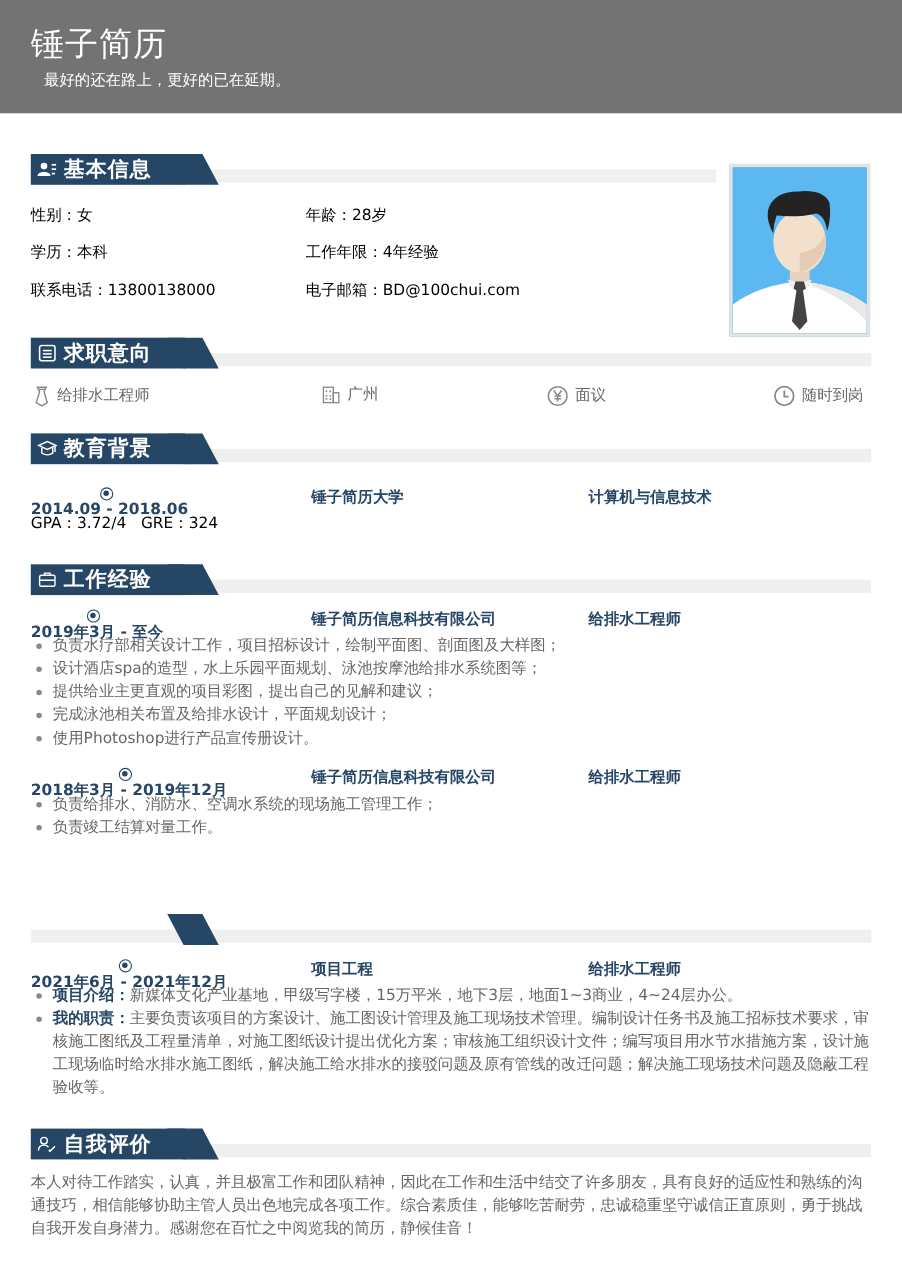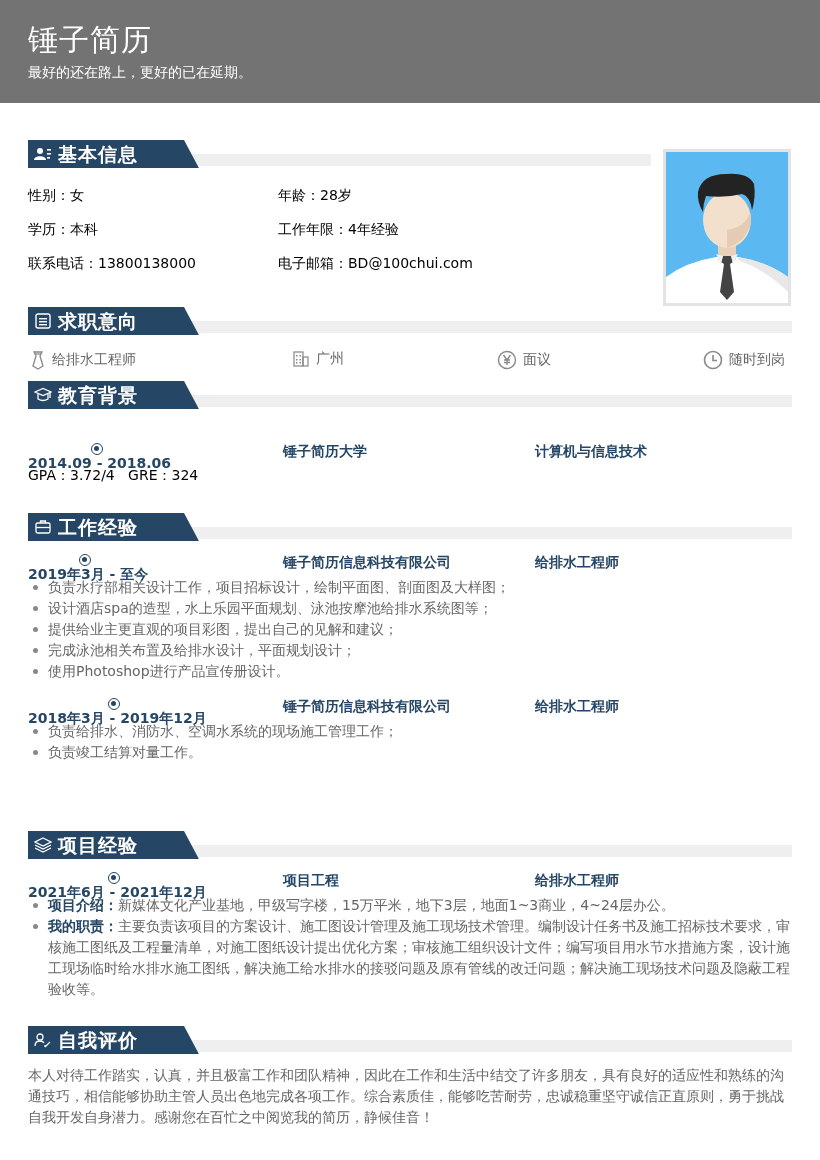--- a/index.html
+++ b/index.html
@@ -9,21 +9,21 @@
       color: #666666; position: relative; overflow: hidden;
     }
     .header {
       position: absolute; left: 0; top: 0; width: 820px; height: 103px;
       background: #737373; color: #ffffff;
     }
     .header .name {
       position: absolute; left: 28px; top: 20px; font-size: 30px; font-weight: normal; letter-spacing: 1px;
     }
     .header .motto {
-      position: absolute; left: 28px; top: 64px; font-size: 14px;
+      position: absolute; left: 40px; top: 64px; font-size: 14px;
     }
     .sec-title {
       position: absolute; left: 28px; height: 28px; width: 764px;
     }
     .sec-title .bar {
       position: absolute; left: 0; top: 14px; height: 12px; right: 0; background: #efefef;
     }
     .sec-title .tag {
       position: absolute; left: 0; top: 0; height: 28px; width: 140px; background: #254665;
       color: #fff; font-size: 19px; font-weight: bold; line-height: 28px; padding-left: 30px;
@@ -150,21 +150,21 @@
   <span>面议</span>
 </div>
 <div class="intent" style="left:703px;">
   <svg width="20" height="20" viewBox="0 0 20 20">
     <circle cx="10" cy="10" r="8.5" fill="none" stroke="#888" stroke-width="1.6"></circle>
     <path d="M10 5 L10 10.5 L14 10.5" fill="none" stroke="#888" stroke-width="1.6"></path>
   </svg>
   <span>随时到岗</span>
 </div>
 
-<div class="sec-title" style="top:381px;text-align:center;">
+<div class="sec-title" style="top:394px;text-align:center;">
   <div class="bar"></div>
   <div class="slant"></div>
   <div class="tag">
     <svg class="icon" viewBox="0 0 18 16">
       <path d="M1 5 L9 1.5 L17 5 L9 8.5 Z" fill="none" stroke="#fff" stroke-width="1.3"></path>
       <path d="M4 7 L4 12 Q9 15 14 12 L14 7" fill="none" stroke="#fff" stroke-width="1.3"></path>
       <line x1="16" y1="5" x2="16" y2="11" stroke="#fff" stroke-width="1.3"></line>
     </svg>
     <span class="tag-text">教育背景</span>
   </div>
@@ -212,28 +212,20 @@
 <div class="txt strong" style="left:283px; top:698px;">锤子简历信息科技有限公司</div>
 <div class="txt strong" style="left:535px; top:698px;">给排水工程师</div>
 <ul class="bullets" style="top:721px;">
   <li>负责给排水、消防水、空调水系统的现场施工管理工作；</li>
   <li>负责竣工结算对量工作。</li>
 </ul>
 
 <div class="sec-title" style="top:831px;">
   <div class="bar"></div>
   <div class="slant"></div>
-  <div class="tag">
-    <svg class="icon" viewBox="0 0 18 16">
-      <path d="M9 1 L17 5 L9 9 L1 5 Z" fill="none" stroke="#fff" stroke-width="1.3"></path>
-      <path d="M1 8 L9 12 L17 8" fill="none" stroke="#fff" stroke-width="1.3"></path>
-      <path d="M1 11 L9 15 L17 11" fill="none" stroke="#fff" stroke-width="1.3"></path>
-    </svg>
-    <span class="tag-text">项目经验</span>
-  </div>
 </div>
 
 <div class="row-date" style="top:872px;">
   <div class="radio"></div>
   <span class="strong">2021年6月 - 2021年12月</span>
 </div>
 <div class="txt strong" style="left:283px; top:872px;">项目工程</div>
 <div class="txt strong" style="left:535px; top:872px;">给排水工程师</div>
 <ul class="bullets" style="top:895px;">
   <li><b>项目介绍：</b><span>新媒体文化产业基地，甲级写字楼，15万平米，地下3层，地面1~3商业，4~24层办公。</span></li>

